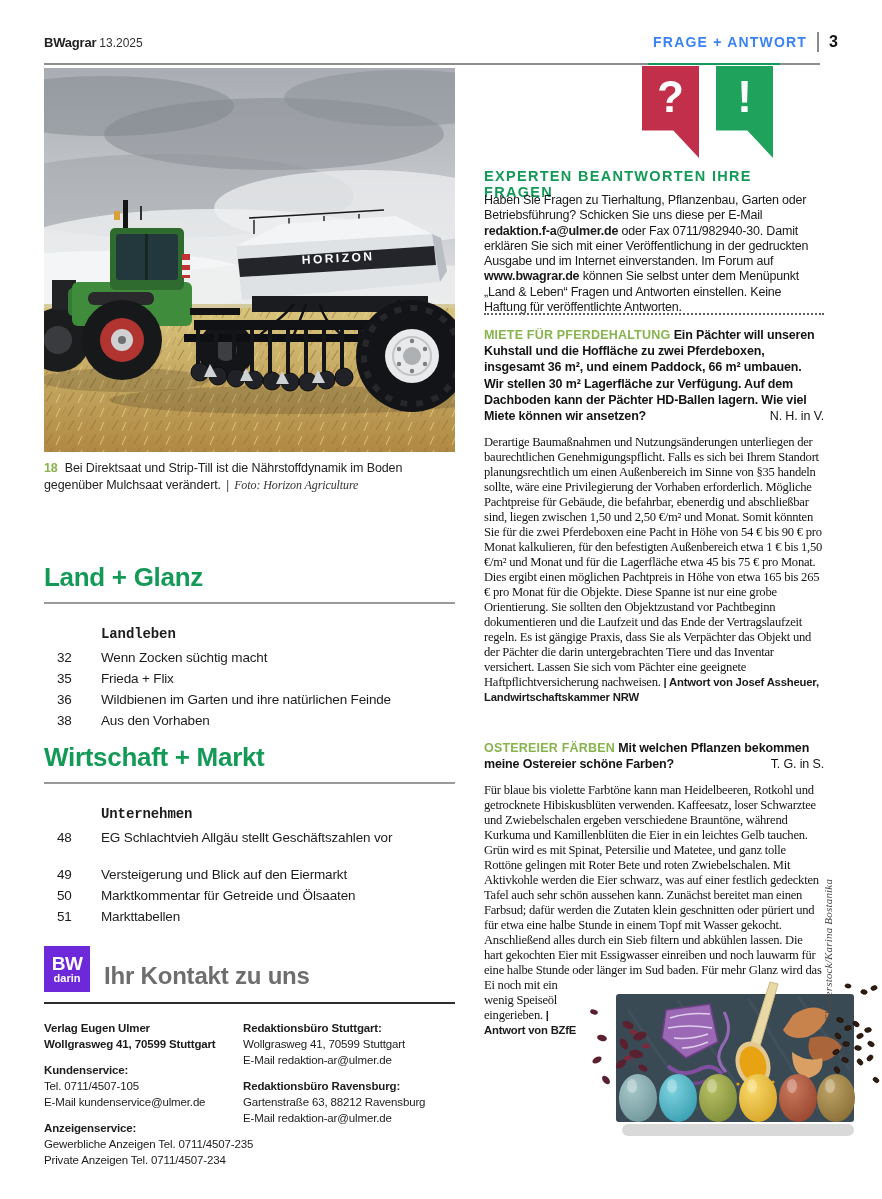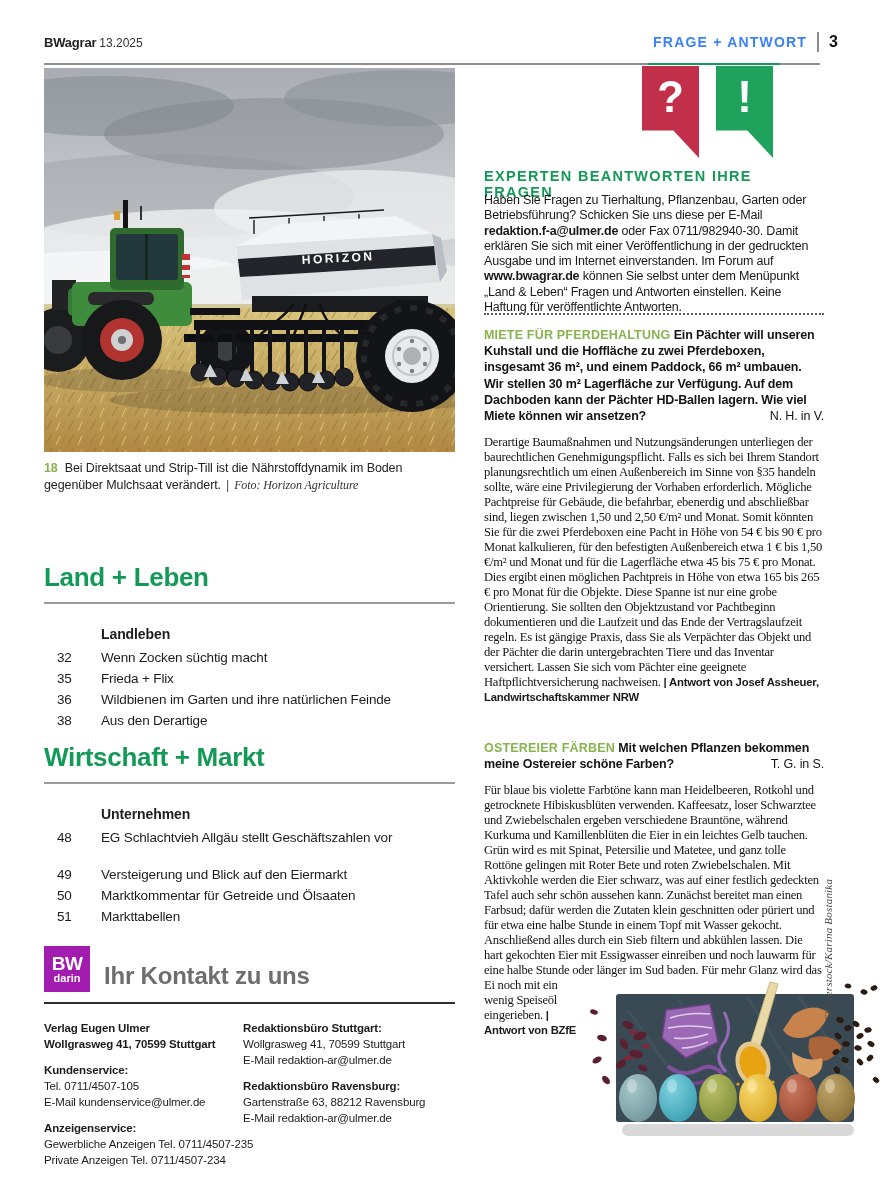--- a/index.html
+++ b/index.html
@@ -34,28 +34,28 @@
   .cap-sep { color:#555; margin:0 5px; font-weight:300; }
   .cap-credit { font-family:"Liberation Serif", serif; font-style:italic; font-size:12px; color:#333; }
 
   
   .toc-sec1 { position:absolute; left:0; top:494px; width:411px; }
   .toc-sec2 { position:absolute; left:0; top:674px; width:411px; }
   .toc-title { color:#149a57; font-size:26px; font-weight:700; letter-spacing:-.3px; }
   .toc-rule { height:2px; background:#9a9a9a; margin-top:9px; }
   .toc-list { margin-top:22px; }
   .toc-group + .toc-group { margin-top:16px; }
-  .toc-ghead { font-weight:700; font-size:14px; padding-left:57px; margin-bottom:5px; letter-spacing:-.1px; }
+  .toc-ghead { font-weight:700; font-size:14px; padding-left:57px; margin-bottom:5px; letter-spacing:-.1px;font-family:Liberation Mono, monospace; }
   .toc-item { display:grid; grid-template-columns:44px 1fr; padding-left:13px;
               font-size:13.5px; line-height:21px; letter-spacing:-.15px; }
 
   
   .contact { position:absolute; left:0; top:878px; width:411px; }
   .logo-row { display:flex; align-items:flex-end; gap:14px; }
-  .bw-logo { width:46px; height:46px; background:#a21caf; color:#fff; display:flex;
+  .bw-logo { width:46px; height:46px; background:#6d28d9; color:#fff; display:flex;
              flex-direction:column; align-items:center; justify-content:center; }
   .bw-logo .l1 { font-size:19px; font-weight:700; line-height:18px; letter-spacing:-.5px; }
   .bw-logo .l2 { font-size:11px; font-weight:700; line-height:11px; }
   .contact-heading { color:#6e6e6e; font-size:24px; font-weight:700; letter-spacing:-.2px; padding-bottom:2px; }
   .contact-rule { height:2px; background:#2e2e2e; margin-top:10px; }
   .contact-cols { display:flex; margin-top:16px; }
   .ccol1 { width:199px; flex:0 0 199px; }
   .ccol2 { flex:1; }
   .cblock { margin-bottom:10px; }
   .cline { font-size:11.5px; line-height:16px; letter-spacing:-.15px; white-space:nowrap; }
@@ -231,40 +231,40 @@
             <circle cx="355" cy="281" r="2.2"></circle>
         </g>
       </g>
     </svg>
 
     <div class="caption">
       <span class="cap-num">18</span><span>Bei Direktsaat und Strip-Till ist die Nährstoffdynamik im Boden gegenüber Mulchsaat verändert.</span><span class="cap-sep">|</span><span class="cap-credit">Foto: Horizon Agriculture</span>
     </div>
 
     <div class="toc-sec1">
-      <div class="toc-title">Land + Leben</div>
+      <div class="toc-title">Land + Glanz</div>
       <div class="toc-rule"></div>
       <div class="toc-list">
         <div class="toc-group">
           <div class="toc-ghead">Landleben</div>
           <div class="toc-item">
               <span>32</span>
               <span>Wenn Zocken süchtig macht</span>
             </div>
           <div class="toc-item">
               <span>35</span>
               <span>Frieda + Flix</span>
             </div>
           <div class="toc-item">
               <span>36</span>
               <span>Wildbienen im Garten und ihre natürlichen Feinde</span>
             </div>
           <div class="toc-item">
               <span>38</span>
-              <span>Aus den Derartige</span>
+              <span>Aus den Vorhaben</span>
             </div>
         </div>
       </div>
     </div>
 
     <div class="toc-sec2">
       <div class="toc-title">Wirtschaft + Markt</div>
       <div class="toc-rule"></div>
       <div class="toc-list">
         <div class="toc-group">

